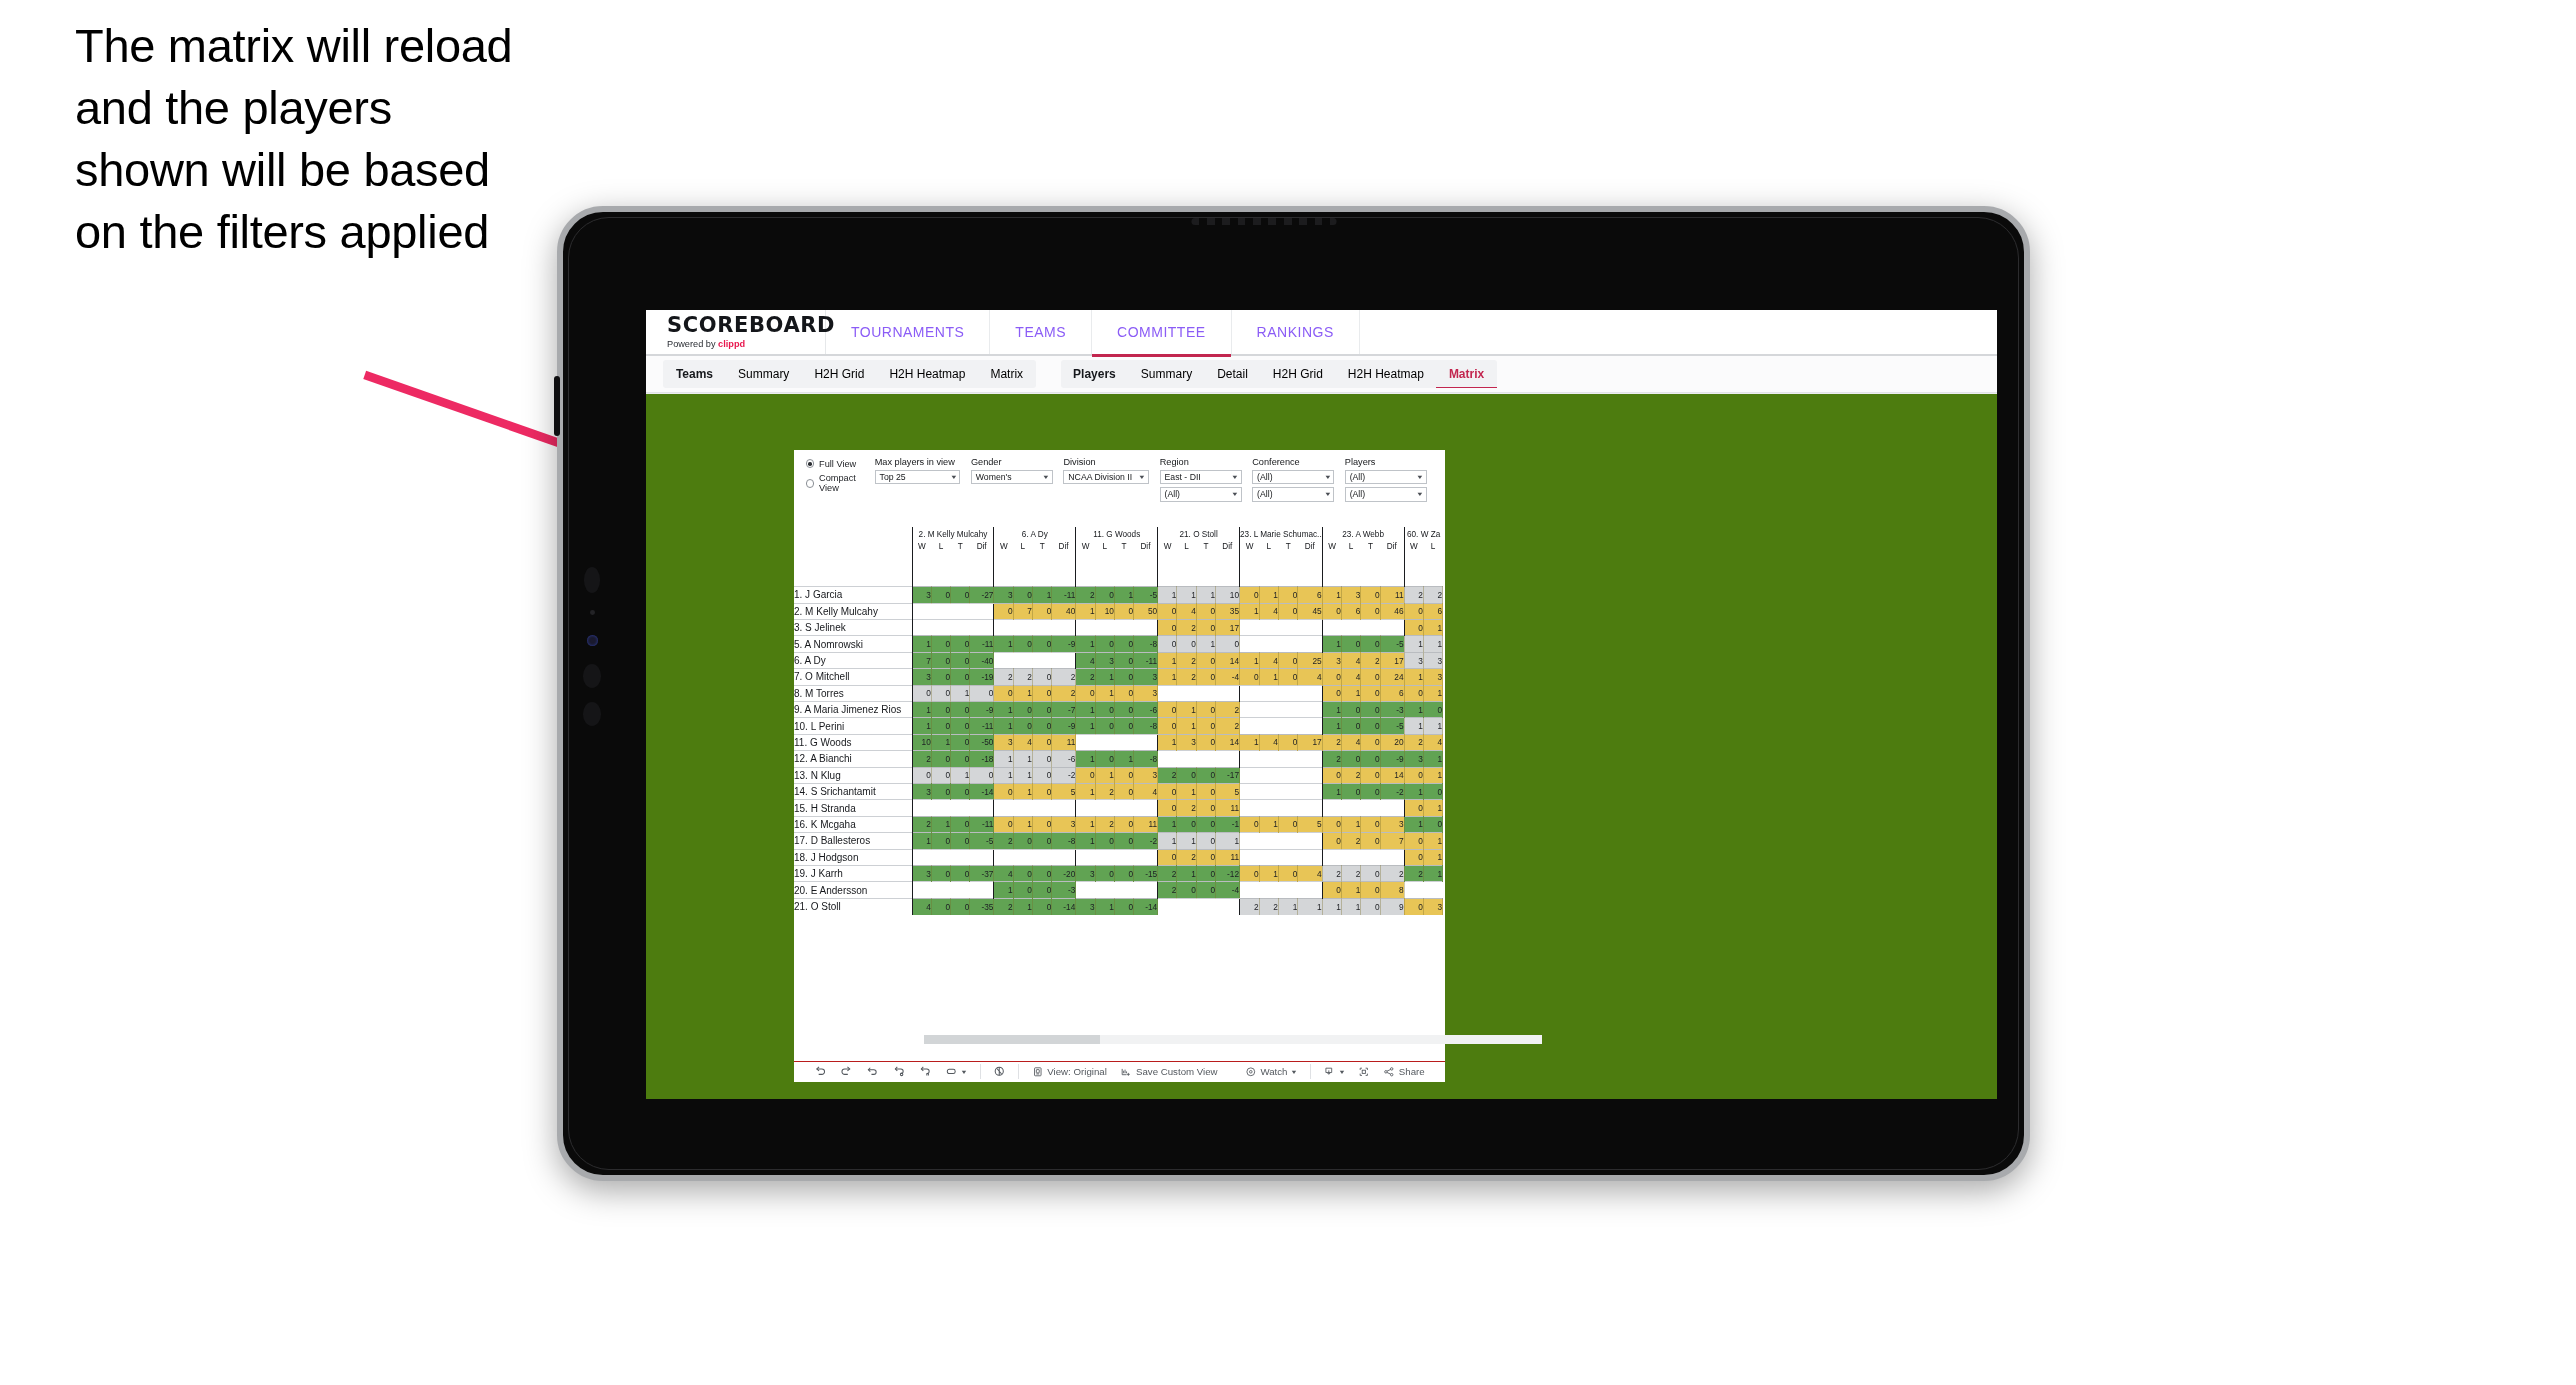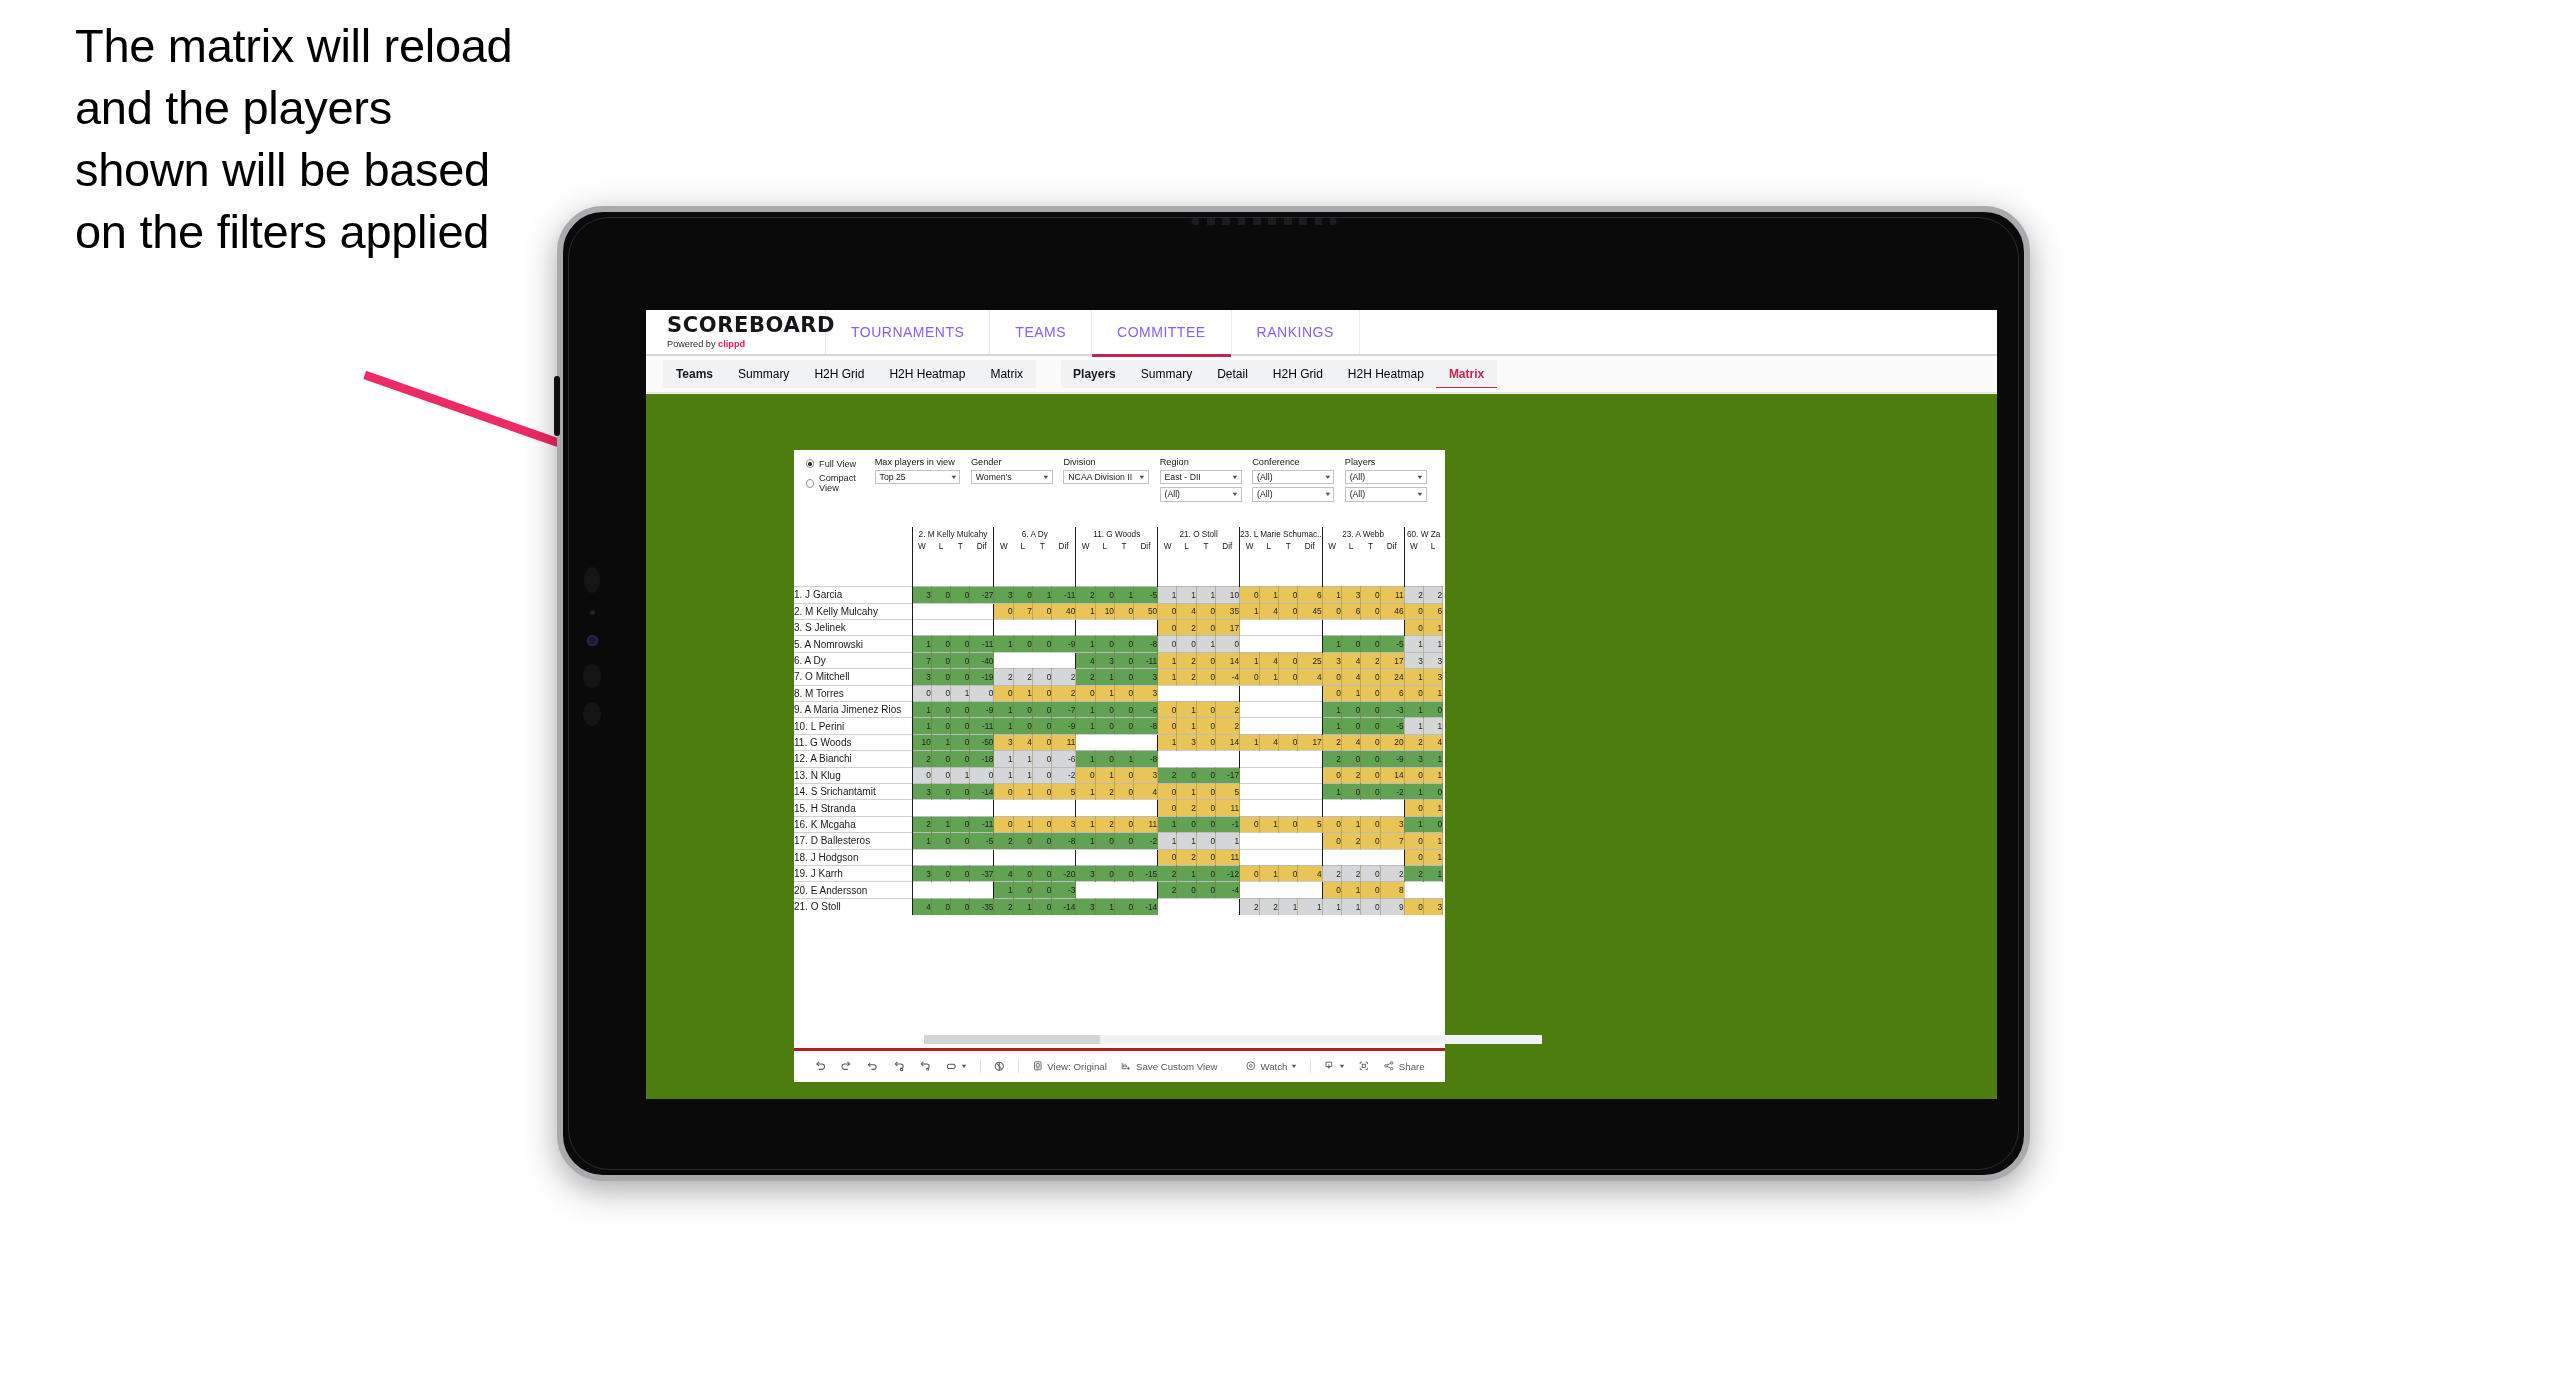--- a/index.html
+++ b/index.html
@@ -191,22 +191,22 @@
 
   #hscroll {
     position: absolute; left: 130px; bottom: 19.3px; width: 618px; height: 8.7px;
     background: #f1f2f3;
   }
   #hscroll-thumb { width: 176px; height: 8.7px; background: #d2d5d7; }
 
   
   #toolbar {
     position: absolute; left: 148px; bottom: 17.4px;
-    width: 651px; height: 34px;
-    background: #ffffff; border-top: 3px solid #b91c1c;
+    width: 651px; height: 21px;
+    background: #ffffff; border-top: 1px solid #b91c1c;
     display: flex; align-items: center; gap: 0;
     padding: 0 13.5px; font-size: 9.7px; color: #4c5157;
   }
   .tb { display: flex; align-items: center; gap: 3.9px; padding: 0 6.8px; cursor: pointer; color: #53585e; }
   .tb svg { display: block; }
   .tb-sep { width: 1px; height: 14.5px; background: #dfe1e4; margin: 0 5.8px; }
   .tb-caret { font-size: 5.8px; transform: scaleX(1.3); }
   .tb-spring { flex: 1; }
 </style>
 </head>

